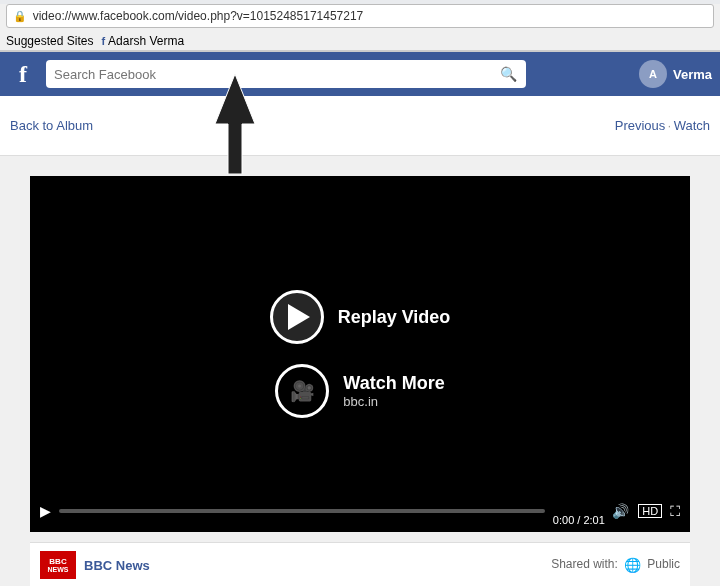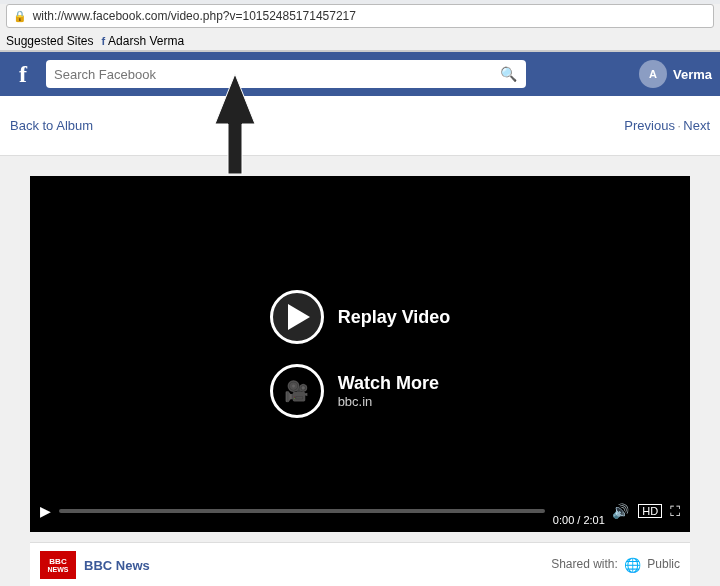--- a/index.html
+++ b/index.html
@@ -25,21 +25,21 @@
 
     
     .nav-bar { display: flex; justify-content: space-between; align-items: center; padding: 22px 10px; background: #fff; border-bottom: 1px solid #ddd; }
     .nav-left a { color: #3b5998; text-decoration: none; font-size: 13px; }
     .nav-right { display: flex; gap: 2px; }
     .nav-right a { color: #3b5998; text-decoration: none; font-size: 13px; }
     .nav-right span { color: #999; }
 
     
     .video-container { background: #000; width: 660px; margin: 10px auto; position: relative; height: 356px; display: flex; align-items: center; justify-content: center; flex-direction: column; gap: 20px; }
-    .video-overlay { display: flex; flex-direction: column; gap: 20px; }
+    .video-overlay { display: flex; flex-direction: column; align-items: center; gap: 20px; }
     .video-btn { display: flex; align-items: center; gap: 14px; cursor: pointer; }
     .btn-circle { width: 54px; height: 54px; border-radius: 50%; border: 3px solid #fff; display: flex; align-items: center; justify-content: center; background: transparent; }
     .btn-circle.filled { background: rgba(255,255,255,0.15); }
     .play-icon { width: 0; height: 0; border-top: 13px solid transparent; border-bottom: 13px solid transparent; border-left: 22px solid #fff; margin-left: 4px; }
     .camera-icon { color: #fff; font-size: 20px; }
     .btn-label { color: #fff; font-size: 18px; font-weight: bold; }
     .btn-sublabel { color: #ccc; font-size: 13px; }
     .btn-text { display: flex; flex-direction: column; }
 
     
@@ -62,21 +62,21 @@
 
     
     .arrow-svg-container { position: absolute; top: 22px; left: 200px; z-index: 200; pointer-events: none; }
   </style>
 </head>
 <body>
 
 <div class="browser-chrome">
   <div class="address-bar">
     <span class="lock-icon">🔒</span>
-    <span class="url-text">with://www.facebook.com/video.php?v=10152485171457217</span>
+    <span class="url-text">video://www.facebook.com/video.php?v=10152485171457217</span>
   </div>
   <div class="bookmarks-bar">
     <div class="bookmark-item">
       <span>Suggested Sites</span>
     </div>
     <div class="bookmark-item">
       <span style="color:#3b5998;font-weight:bold;font-size:11px;">f</span>
       <span>Adarsh Verma</span>
     </div>
   </div>
@@ -103,21 +103,21 @@
   </div>
 </div>
 
 <div class="nav-bar">
   <div class="nav-left">
     <a href="#">Back to Album</a>
   </div>
   <div class="nav-right">
     <a href="#">Previous</a>
     <span>·</span>
-    <a href="#">Next</a>
+    <a href="#">Watch</a>
   </div>
 </div>
 
 <div style="background:#f0f0f0; padding: 10px 0 0 0;">
   <div class="video-container">
     <div class="video-overlay">
 
       <div class="video-btn">
         <div class="btn-circle filled">
           <div class="play-icon"></div>

